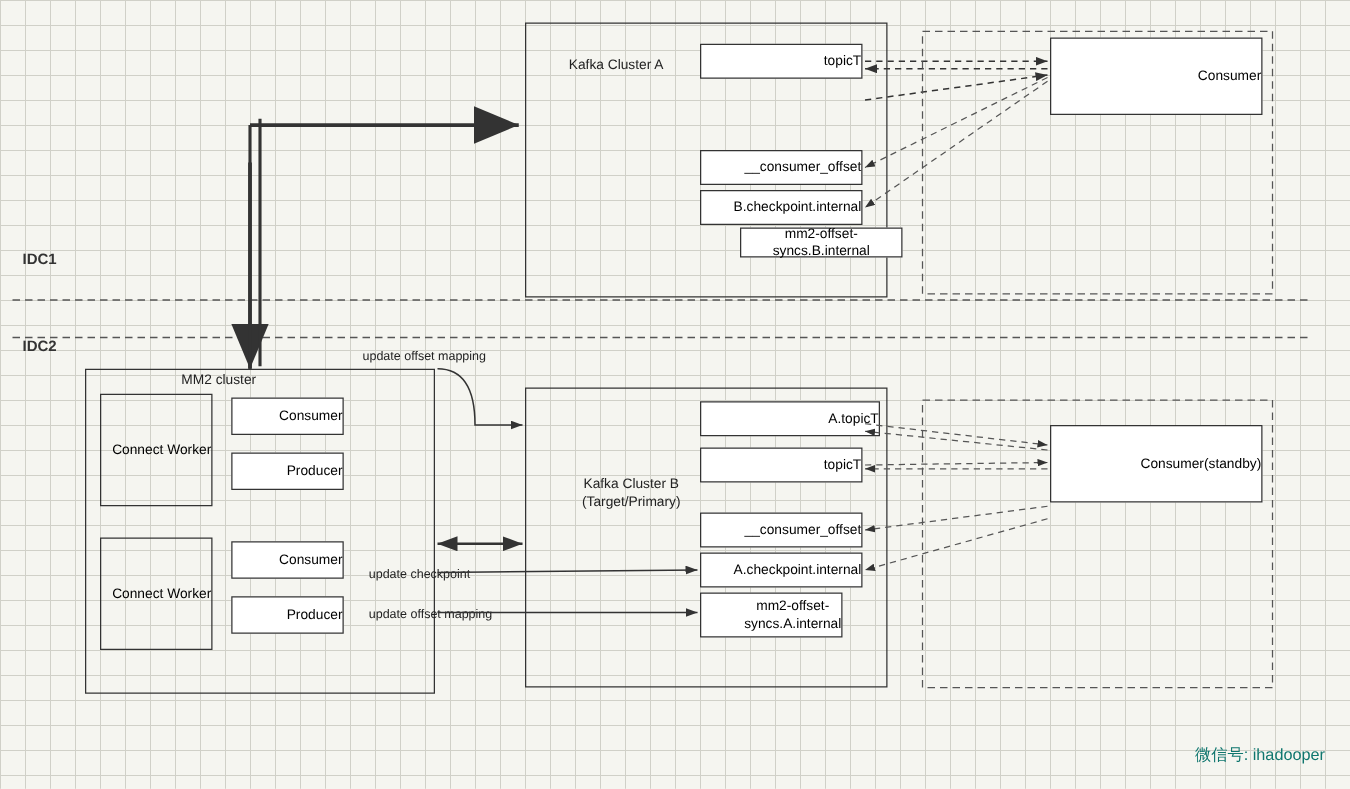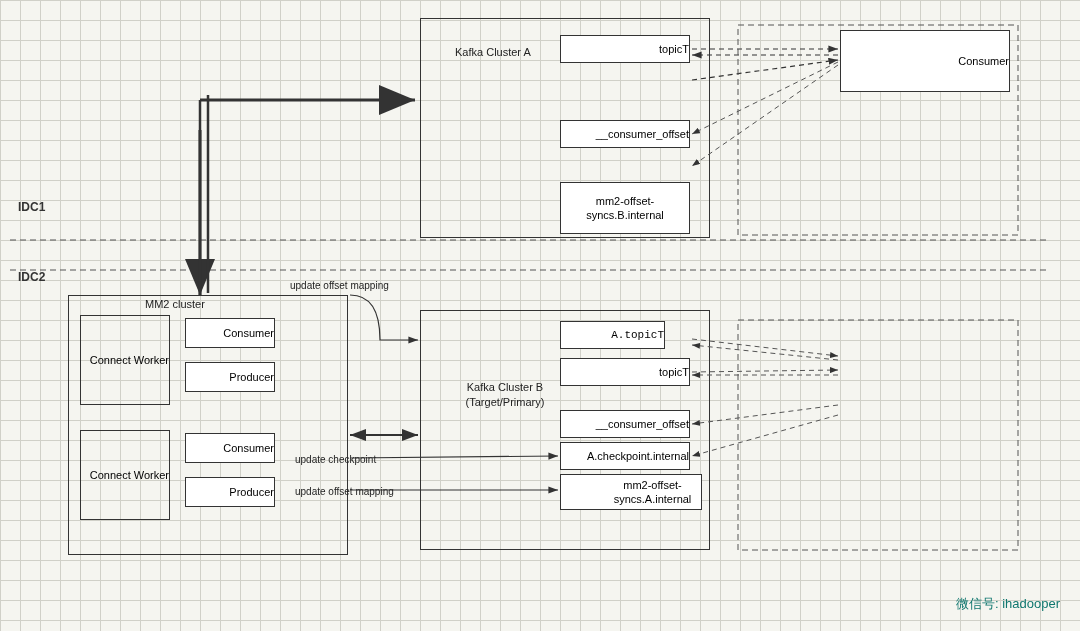--- a/index.html
+++ b/index.html
@@ -95,21 +95,24 @@
   <div class="box-label" style="left:455px; top:22px;margin-top:24px;">Kafka Cluster A</div>
 
   <div class="box" style="left:560px; top:35px; width:130px; height:28px;">
     <span>topicT</span>
   </div>
 
 
   <div class="box" style="left:560px; top:120px; width:130px; height:28px;">
     <span>__consumer_offset</span>
   </div>
-  <div class="box" style="left:560px; top:182px; width:130px; height:52px;">
+  <div class="box" style="left:560px; top:152px; width:130px; height:28px;">
+    <span>B.checkpoint.internal</span>
+  </div>
+  <div class="box" style="left:592px; top:182px; width:130px; height:24px;">
     <span>mm2-offset-syncs.B.internal</span>
   </div>
 
   <div class="box" style="left:840px; top:30px; width:170px; height:62px;">
     <span>Consumer</span>
   </div>
 
   <div class="box" style="left:68px; top:295px; width:280px; height:260px; background:transparent;"></div>
   <div class="box-label" style="left:145px; top:298px;">MM2 cluster</div>
 
@@ -135,38 +138,41 @@
     <span>Consumer</span>
   </div>
 
   <div class="box" style="left:185px; top:477px; width:90px; height:30px;">
     <span>Producer</span>
   </div>
 
   <div class="box" style="left:420px; top:310px; width:290px; height:240px; background:transparent;"></div>
   <div class="box-label" style="left:455px; top:380px; width:100px; line-height:1.4;">Kafka Cluster B<br>(Target/Primary)</div>
 
-  <div class="box" style="left:560px; top:321px; width:105px; height:28px;font-family:Liberation Mono, monospace;">
+  <div class="box" style="left:560px; top:321px; width:144px; height:28px;">
     <span>A.topicT</span>
   </div>
 
   <div class="box" style="left:560px; top:358px; width:130px; height:28px;">
     <span>topicT</span>
   </div>
 
   <div class="box" style="left:560px; top:410px; width:130px; height:28px;">
     <span>__consumer_offset</span>
   </div>
   <div class="box" style="left:560px; top:442px; width:130px; height:28px;">
     <span>A.checkpoint.internal</span>
   </div>
-  <div class="box" style="left:560px; top:474px; width:142px; height:36px;padding-left:43px;">
+  <div class="box" style="left:560px; top:474px; width:114px; height:36px;padding-left:43px;">
     <span>mm2-offset-syncs.A.internal</span>
   </div>
 
+  <div class="box" style="left:840px; top:340px; width:170px; height:62px;">
+    <span>Consumer(standby)</span>
+  </div>
 
   <div class="box-label" style="left:290px; top:280px; font-size:10px;">update offset mapping</div>
 
   <div class="box-label" style="left:295px; top:454px; font-size:10px;">update checkpoint</div>
 
   <div class="box-label" style="left:295px; top:486px; font-size:10px;">update offset mapping</div>
 
   <svg class="arrows-svg">
     <defs>
 

